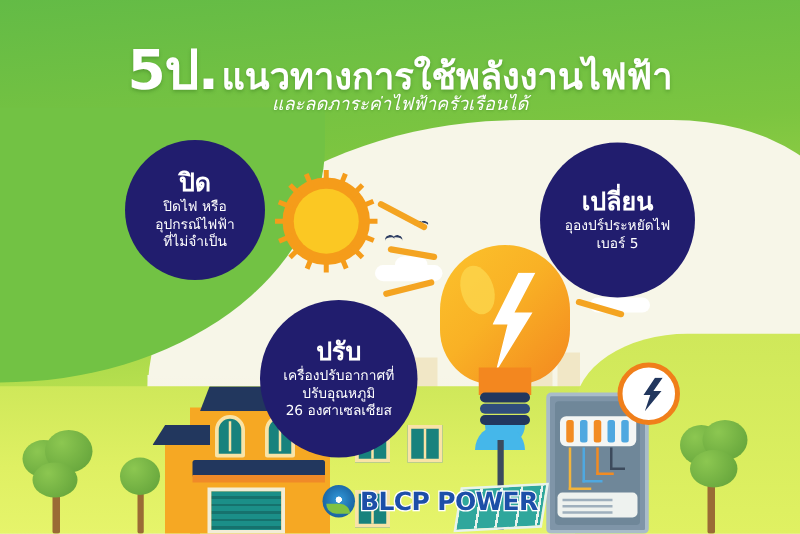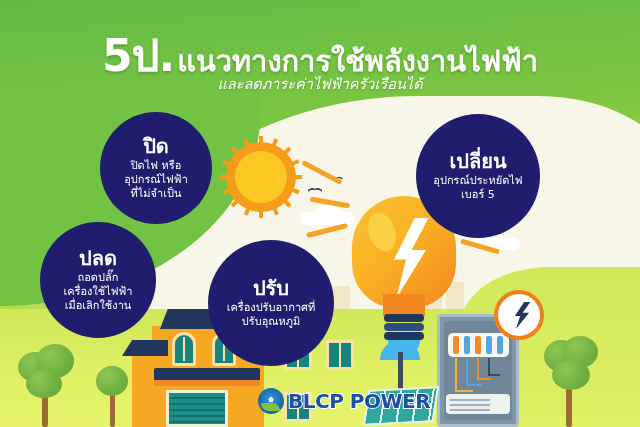--- a/index.html
+++ b/index.html
@@ -268,21 +268,21 @@
     justify-content: center; padding: 6px;
   }
   .tip-head {
     font-size: 20px; font-weight: bold; line-height: 23px; margin-bottom: 1px;
   }
   .tip-body { font-size: 11px; line-height: 14px; }
 
   #tip-pid     { left: 100px; top: 112px;  width: 112px; height: 112px; }
   #tip-plod    { left: 40px;  top: 222px;  width: 116px; height: 116px; }
   #tip-prap    { left: 208px; top: 240px;  width: 126px; height: 126px; }
-  #tip-plian   { left: 416px; top: 114px;  width: 124px; height: 124px; }
+  #tip-plian   { left: 432px; top: 114px;  width: 124px; height: 124px; }
   #tip-pluk    { left: 520px; top: 214px;  width: 120px; height: 120px; }
 
   
   .energy-logo {
     position: absolute; left: 14px; top: 358px; width: 100px; height: 64px;
     text-align: center;
   }
   .energy-mark {
     position: relative; width: 46px; height: 40px; margin: 0 auto 1px;
   }
@@ -458,41 +458,34 @@
 
   <div class="tip" id="tip-pid">
     <div class="tip-head">ปิด</div>
     <div class="tip-body">
       <div>ปิดไฟ หรือ</div>
       <div>อุปกรณ์ไฟฟ้า</div>
       <div>ที่ไม่จำเป็น</div>
     </div>
   </div>
 
-  <div class="tip" id="tip-plod">
-    <div class="tip-head">ปลด</div>
-    <div class="tip-body">
-      <div>ถอดปลั๊ก</div>
-      <div>เครื่องใช้ไฟฟ้า</div>
-      <div>เมื่อเลิกใช้งาน</div>
-    </div>
-  </div>
 
   <div class="tip" id="tip-prap">
     <div class="tip-head">ปรับ</div>
     <div class="tip-body">
       <div>เครื่องปรับอากาศที่</div>
       <div>ปรับอุณหภูมิ</div>
+      <div>26 องศาเซลเซียส</div>
     </div>
   </div>
 
   <div class="tip" id="tip-plian">
     <div class="tip-head">เปลี่ยน</div>
     <div class="tip-body">
-      <div>อุปกรณ์ประหยัดไฟ</div>
+      <div>อุองปร์ประหยัดไฟ</div>
       <div>เบอร์ 5</div>
     </div>
   </div>
 
 
 
   <div class="blcp">
     <div class="blcp-mark"></div>
     <div class="blcp-text">BLCP POWER</div>
   </div>

